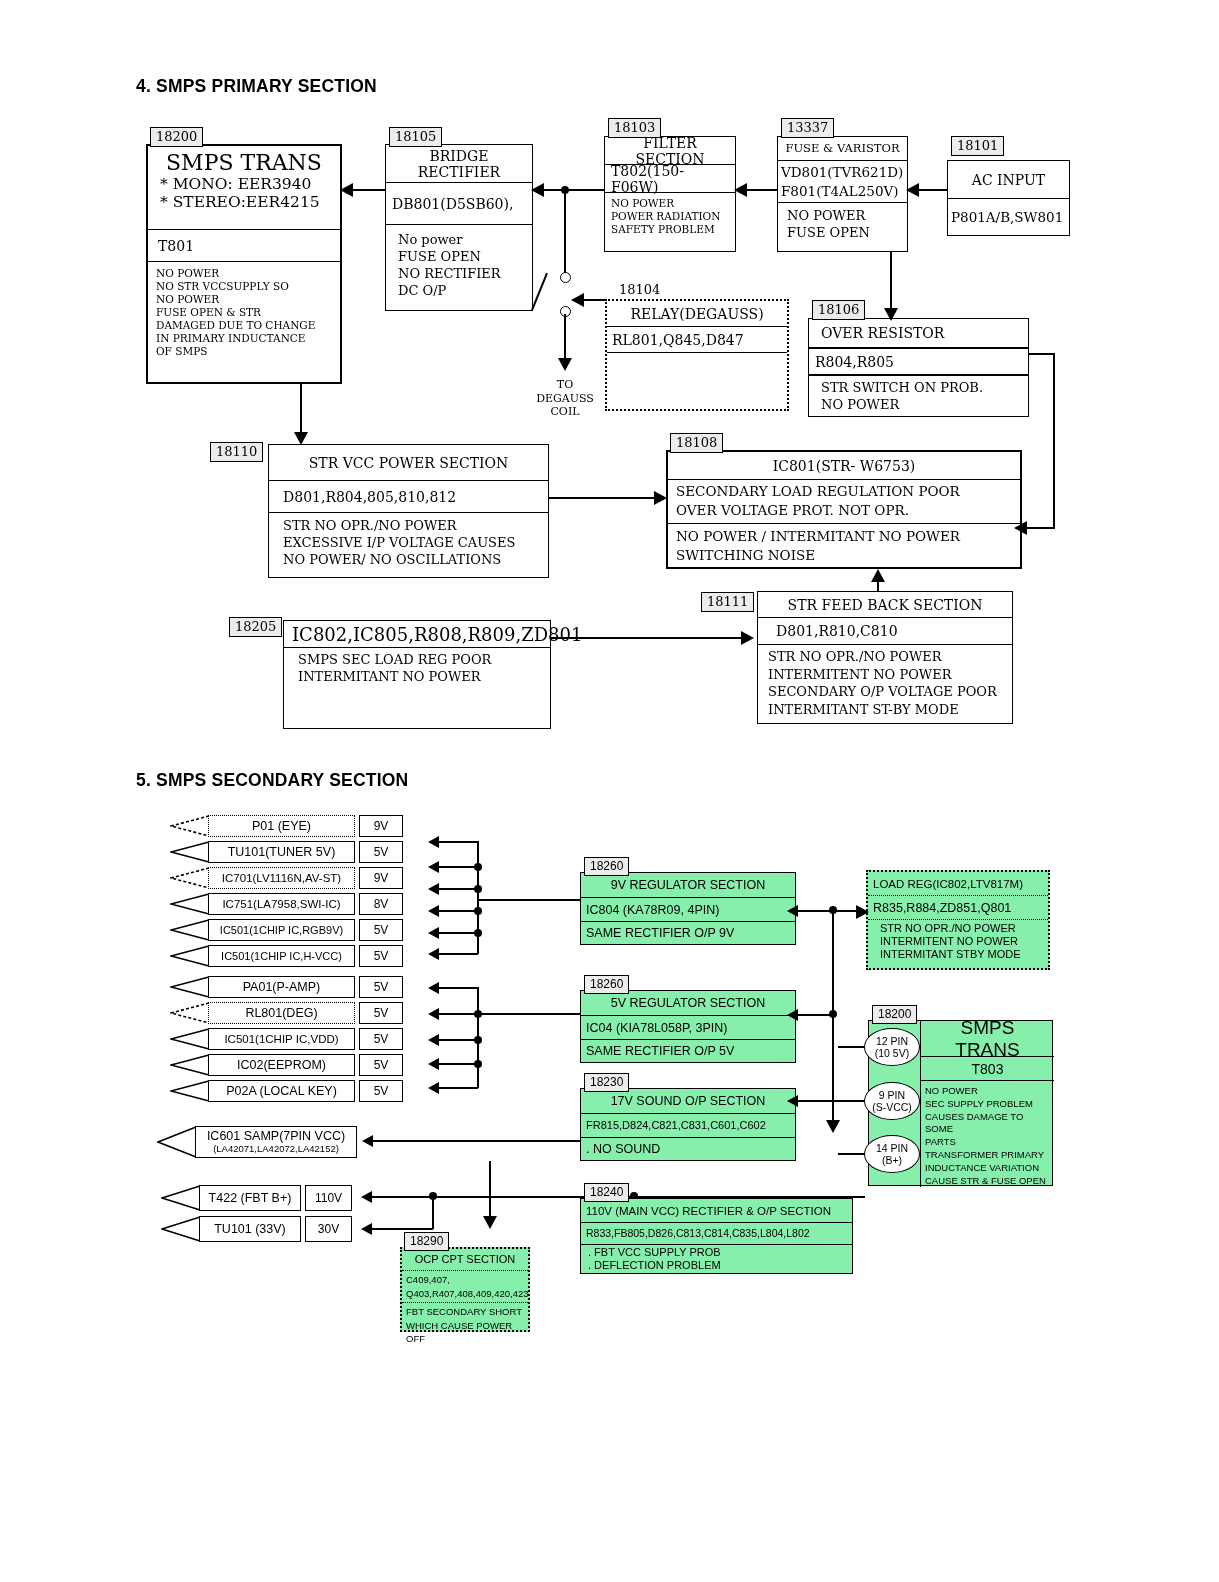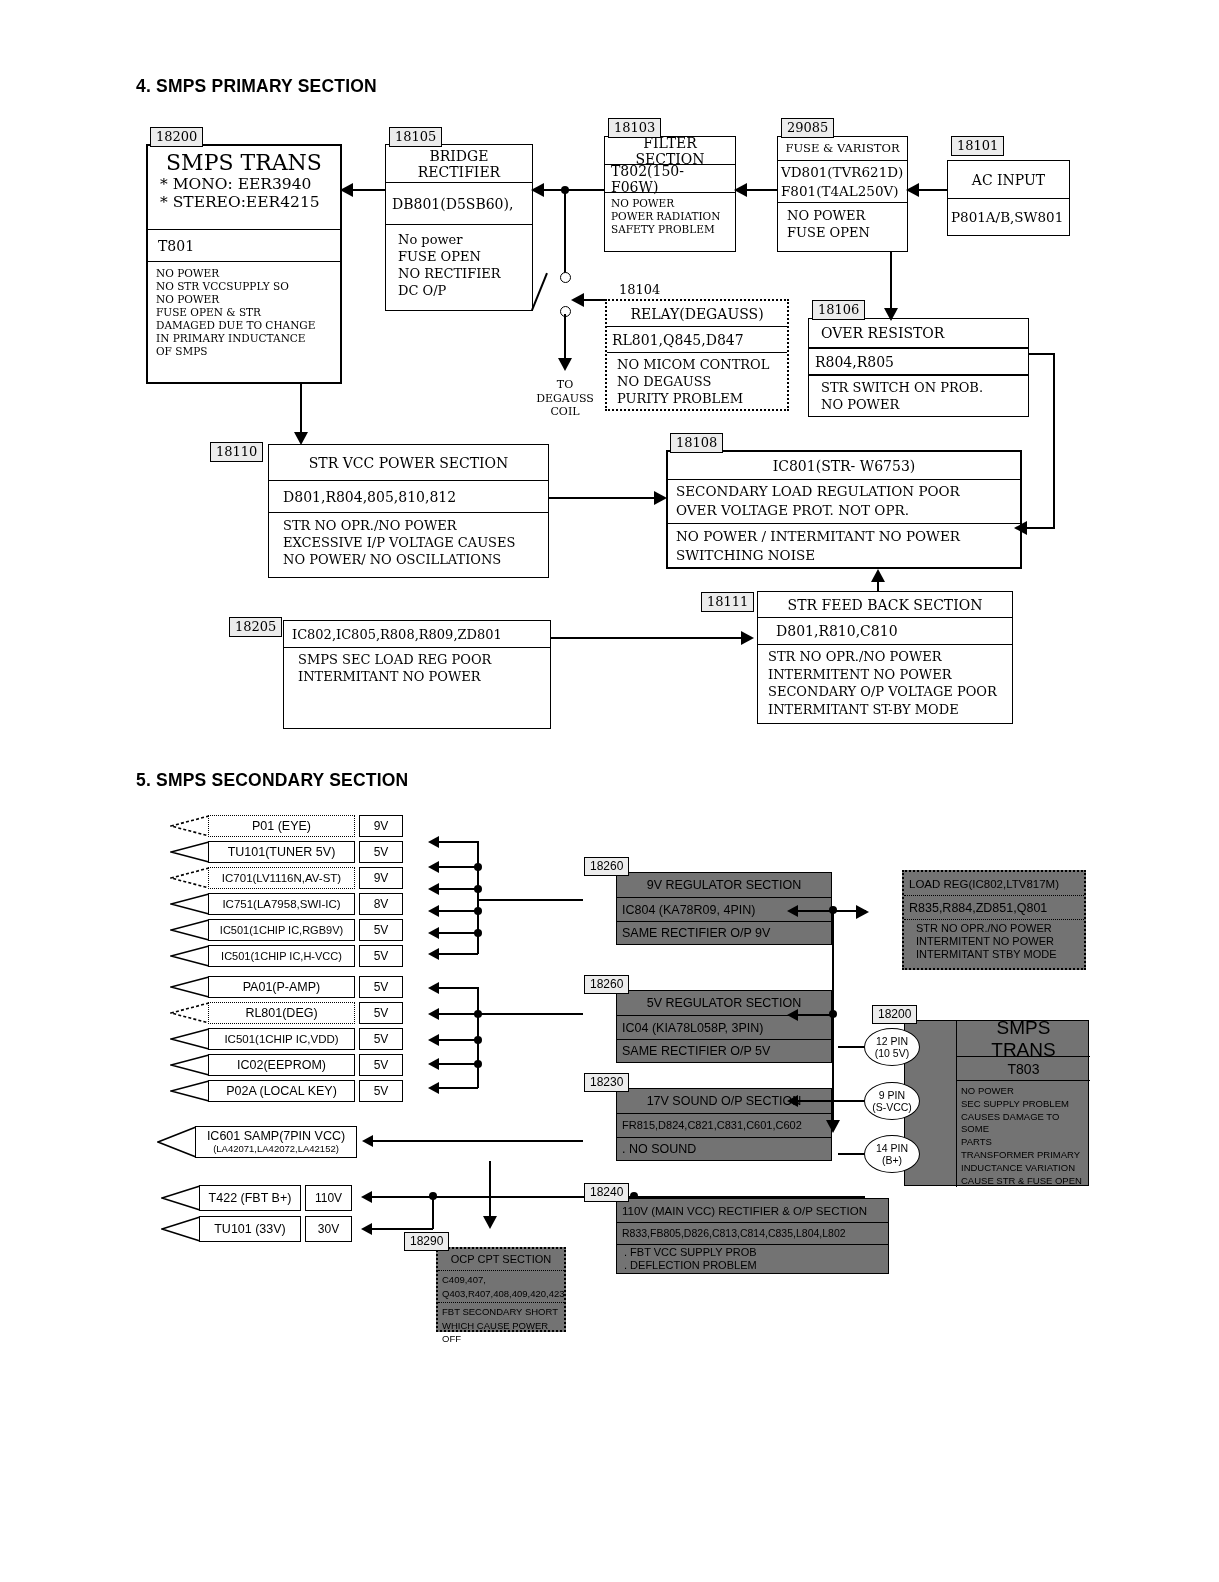--- a/index.html
+++ b/index.html
@@ -47,22 +47,22 @@
   .node{position:absolute;width:8px;height:8px;border-radius:50%;background:#000;}
   .ocircle{position:absolute;width:9px;height:9px;border-radius:50%;border:1.7px solid #000;background:#fff;}
   .arrow{position:absolute;width:0;height:0;}
   .arr-l{border-top:7px solid transparent;border-bottom:7px solid transparent;border-right:13px solid #000;}
   .arr-r{border-top:7px solid transparent;border-bottom:7px solid transparent;border-left:13px solid #000;}
   .arr-d{border-left:7px solid transparent;border-right:7px solid transparent;border-top:13px solid #000;}
   .arr-u{border-left:7px solid transparent;border-right:7px solid transparent;border-bottom:13px solid #000;}
   .arr-sm.arr-l{border-top:6px solid transparent;border-bottom:6px solid transparent;border-right:11px solid #000;}
 
   
-  .sans-box{position:absolute;box-sizing:border-box;border:1.6px solid #000;background:#737373;
-            font-family:"Liberation Sans",sans-serif;margin-left:36px;}
+  .sans-box{position:absolute;box-sizing:border-box;border:1.6px solid #000;background:#86efac;
+            font-family:"Liberation Sans",sans-serif;}
   .sans-box.dotted{border:2px dotted #000;}
   .srow{box-sizing:border-box;border-bottom:1.4px solid #000;display:flex;align-items:center;padding:0 5px;}
   .srow.dotted{border-bottom:1.8px dotted #000;}
   .srow:last-child{border-bottom:none;}
   .srow.center{justify-content:center;text-align:center;}
   .srow.block{display:block;padding-top:2px;line-height:13.5px;}
   .s-md{font-size:12.5px;}
   .s-sm{font-size:11px;line-height:13.5px;}
   .s-xs{font-size:9.5px;line-height:12px;}
   .s-lg{font-size:19px;}
@@ -120,42 +120,39 @@
 
   <div class="tag" style="left:608px;top:118px;">18103</div>
   <div class="box serif" style="left:604px;top:136px;width:132px;height:116px;">
     <div class="row center t-md" style="height:28px;">FILTER SECTION</div>
     <div class="row t-md" style="height:28px;">T802(150-F06W)</div>
     <div class="row block t-xs" style="height:58px;padding-left:6px;padding-top:4px;white-space:pre-line;">NO POWER
 POWER RADIATION
 SAFETY PROBLEM</div>
   </div>
 
-  <div class="tag" style="left:781px;top:118px;">29085</div>
+  <div class="tag" style="left:781px;top:118px;">13337</div>
   <div class="box serif" style="left:777px;top:136px;width:131px;height:116px;">
     <div class="row center t-xs" style="height:24px;font-size:11.5px;">FUSE &amp; VARISTOR</div>
     <div class="row block t-md" style="height:42px;padding-left:3px;padding-top:2px;white-space:pre-line;font-size:13.5px;line-height:19px;">VD801(TVR621D)
 F801(T4AL250V)</div>
     <div class="row block t-sm" style="height:48px;padding-left:9px;padding-top:4px;white-space:pre-line;font-size:13px;line-height:17px;">NO POWER
 FUSE OPEN</div>
   </div>
 
   <div class="tag" style="left:951px;top:136px;">18101</div>
   <div class="box serif" style="left:947px;top:160px;width:123px;height:76px;">
     <div class="row center t-md" style="height:38px;">AC INPUT</div>
     <div class="row t-md" style="height:36px;padding-left:3px;font-size:13.5px;">P801A/B,SW801</div>
   </div>
 
   <div class="tag plain" style="left:614px;top:281px;font-size:13px;">18104</div>
   <div class="box dotted serif" style="left:605px;top:299px;width:184px;height:112px;">
     <div class="row center t-md" style="height:26px;border-bottom:1.4px solid #000;">RELAY(DEGAUSS)</div>
     <div class="row t-md" style="height:26px;border-bottom:1.4px solid #000;padding-left:5px;">RL801,Q845,D847</div>
-    <div class="row block t-sm" style="height:56px;padding-left:10px;padding-top:3px;white-space:pre-line;font-size:13px;line-height:17px;">NO MICOM CONTROL
-NO DEGAUSS
-PURITY PROBLEM</div>
   </div>
 
   <div class="vlabel" style="left:532px;top:378px;width:66px;white-space:pre-line;">TO
 DEGAUSS
 COIL</div>
 
   <div class="tag" style="left:812px;top:300px;">18106</div>
   <div class="box serif" style="left:808px;top:318px;width:221px;height:99px;">
     <div class="row t-md" style="height:30px;padding-left:12px;border-bottom:2.4px solid #000;">OVER RESISTOR</div>
     <div class="row t-md" style="height:27px;padding-left:6px;border-bottom:2.4px solid #000;">R804,R805</div>
@@ -176,21 +173,21 @@
   <div class="box thick serif" style="left:666px;top:450px;width:356px;height:119px;">
     <div class="row center t-md" style="height:28px;">IC801(STR- W6753)</div>
     <div class="row block t-md" style="height:44px;padding-left:8px;padding-top:2px;white-space:pre-line;font-size:13.5px;line-height:19px;">SECONDARY LOAD REGULATION POOR
 OVER VOLTAGE PROT. NOT OPR.</div>
     <div class="row block t-md" style="height:45px;padding-left:8px;padding-top:3px;white-space:pre-line;font-size:13.5px;line-height:19px;">NO POWER / INTERMITANT NO POWER
 SWITCHING NOISE</div>
   </div>
 
   <div class="tag" style="left:229px;top:617px;">18205</div>
   <div class="box serif" style="left:283px;top:620px;width:268px;height:109px;">
-    <div class="row t-md" style="height:27px;padding-left:8px;font-size:13px;">IC802,IC805,R808,R809,ZD801</div>
+    <div class="row t-md" style="height:27px;padding-left:8px;font-size:18px;">IC802,IC805,R808,R809,ZD801</div>
     <div class="row block t-sm" style="height:48px;padding-left:14px;padding-top:3px;white-space:pre-line;font-size:13px;line-height:17px;">SMPS SEC LOAD REG POOR
 INTERMITANT NO POWER</div>
   </div>
 
   <div class="tag" style="left:701px;top:592px;">18111</div>
   <div class="box serif" style="left:757px;top:591px;width:256px;height:133px;">
     <div class="row center t-md" style="height:26px;">STR  FEED BACK SECTION</div>
     <div class="row t-md" style="height:27px;padding-left:18px;">D801,R810,C810</div>
     <div class="row block t-sm" style="height:78px;padding-left:10px;padding-top:3px;white-space:pre-line;font-size:13px;line-height:17.5px;">STR NO OPR./NO POWER
 INTERMITENT NO POWER

